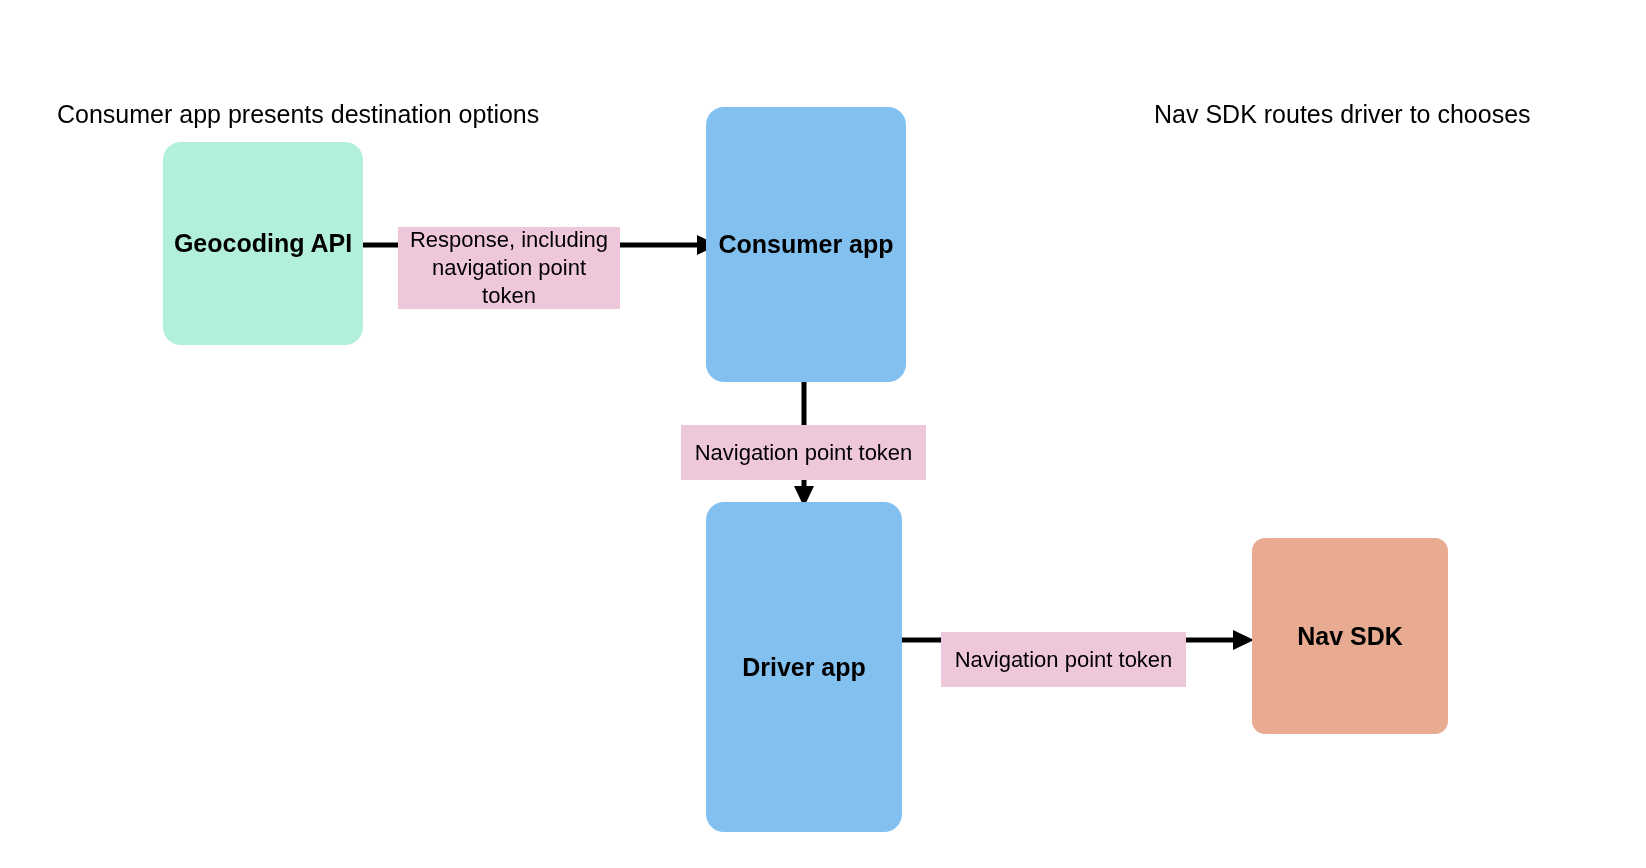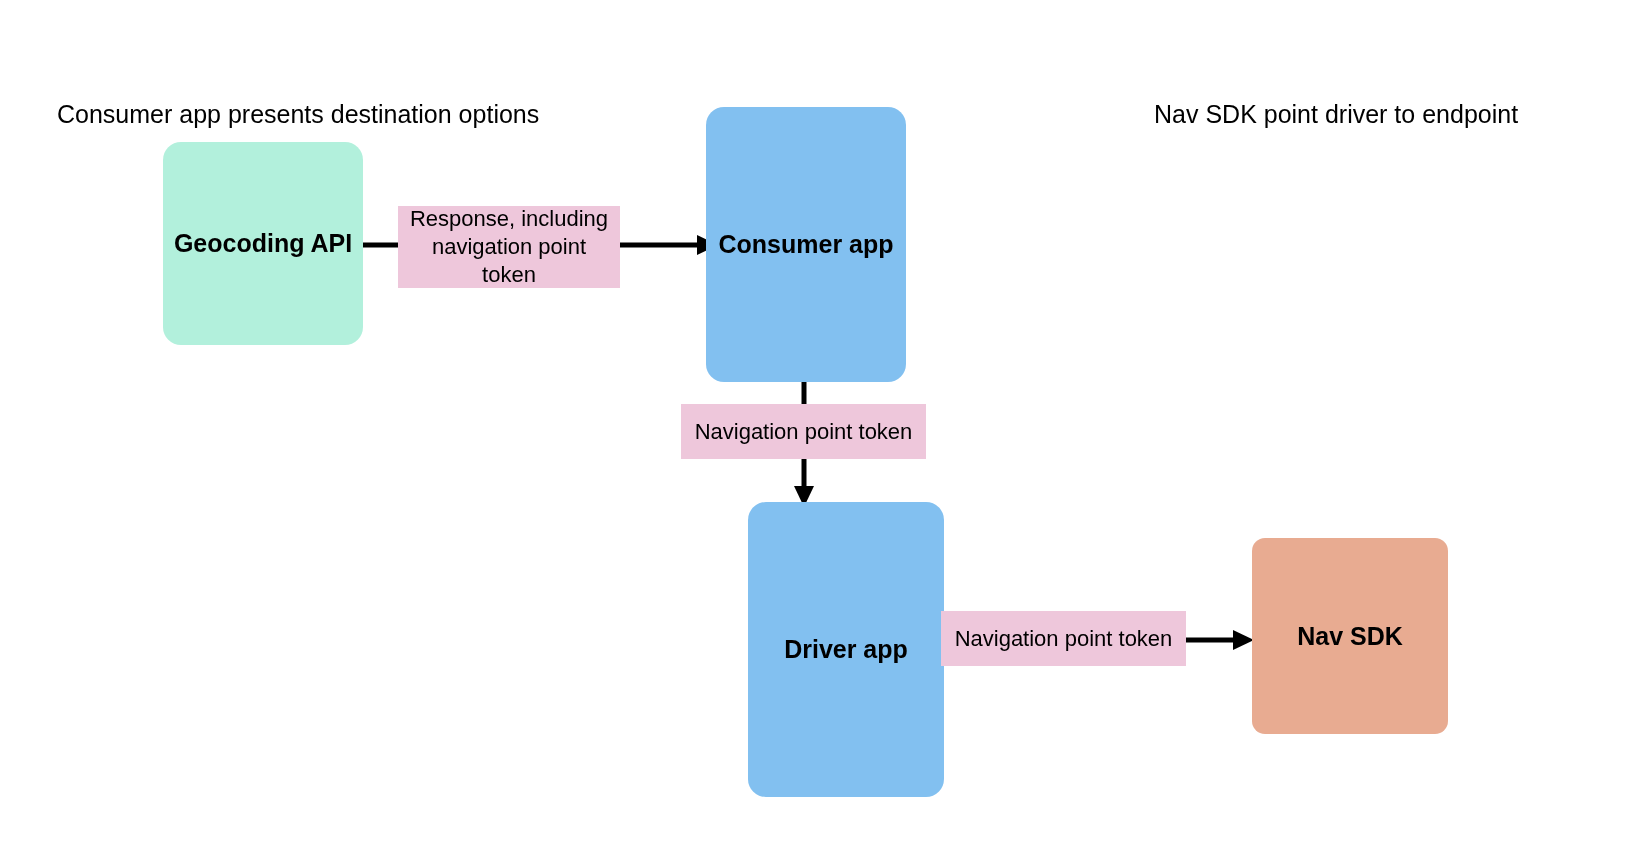--- a/index.html
+++ b/index.html
@@ -52,41 +52,42 @@
     display: flex;
     align-items: center;
     justify-content: center;
     text-align: center;
     font-size: 22px;
     line-height: 28px;
     color: #000000;
     box-sizing: border-box;
     z-index: 4;
     padding: 0 8px;
+    margin-top: 21px;
   }
 
   
   .connector {
     position: absolute;
     z-index: 2;
   }
   .connector svg {
     display: block;
     overflow: visible;
   }
 </style>
 </head>
 <body>
 
 <div id="canvas">
 
   <div class="col-header" style="left:57px; top:56px;">Consumer app presents destination options</div>
 
 
-  <div class="col-header" style="left:1154px; top:56px;">Nav SDK point driver to endpoint</div>
+  <div class="col-header" style="left:1154px; top:56px;">Nav SDK routes driver to chooses</div>
 
   <div class="connector" style="left:363px; top:232px; width:355px; height:26px;">
     <svg width="355" height="26" viewBox="0 0 355 26" aria-hidden="true">
       <line x1="0" y1="13" x2="336" y2="13" stroke="#000000" stroke-width="5"></line>
       <polygon points="334,3 355,13 334,23" fill="#000000"></polygon>
     </svg>
   </div>
 
   <div class="connector" style="left:791px; top:380px; width:26px; height:127px;">
     <svg width="26" height="127" viewBox="0 0 26 127" aria-hidden="true">
@@ -103,21 +104,21 @@
   </div>
 
   <div class="node" style="left:163px; top:142px; width:200px; height:203px; background:#b2f0dc;">
     <span>Geocoding API</span>
   </div>
 
   <div class="node" style="left:706px; top:107px; width:200px; height:275px; background:#82c0f0;">
     <span>Consumer app</span>
   </div>
 
-  <div class="node" style="left:748px; top:502px; width:196px; height:295px; background:#82c0f0;">
+  <div class="node" style="left:706px; top:502px; width:196px; height:330px; background:#82c0f0;">
     <span>Driver app</span>
   </div>
 
   <div class="node" style="left:1252px; top:538px; width:196px; height:196px; background:#e8ab91;border-radius:13px;">
     <span>Nav SDK</span>
   </div>
 
   <div class="edge-label" style="left:398px; top:206px; width:222px; height:82px; background:#eec7db;">
     <span>Response, including navigation point token</span>
   </div>

